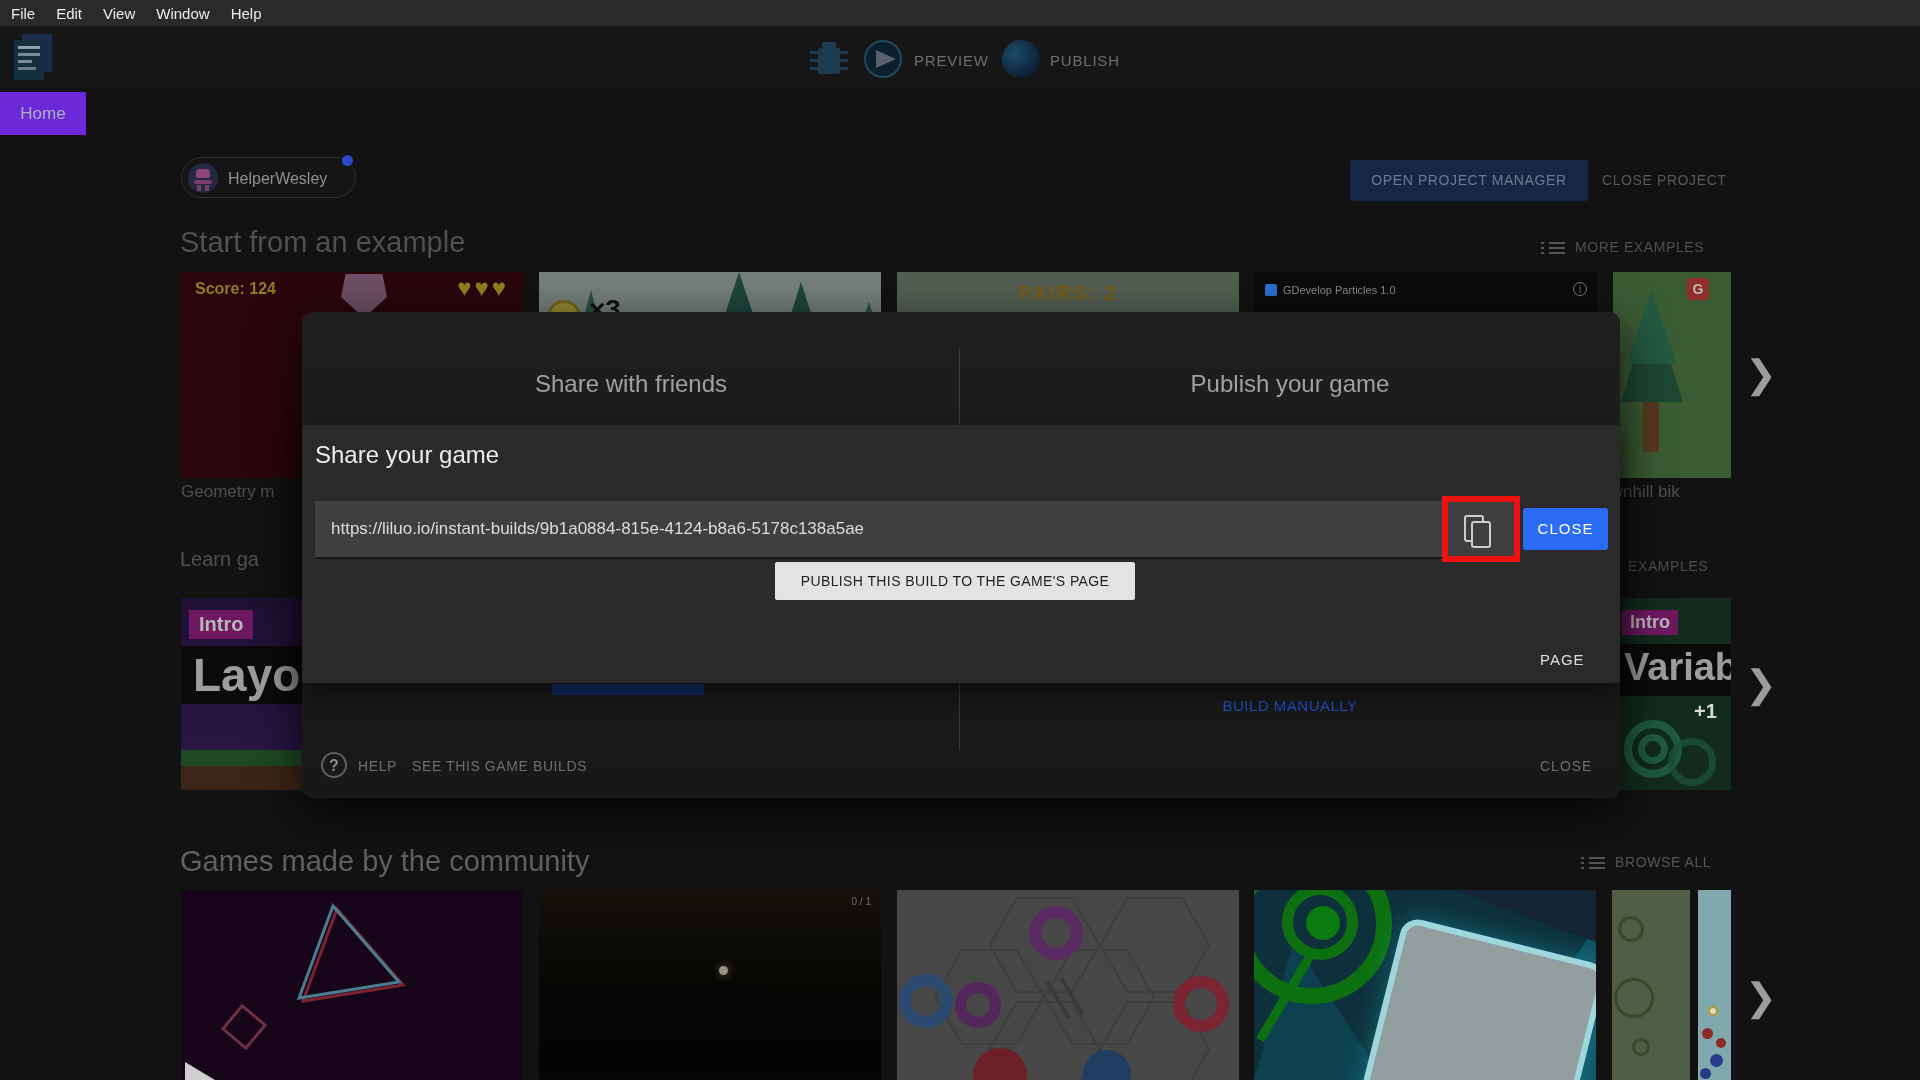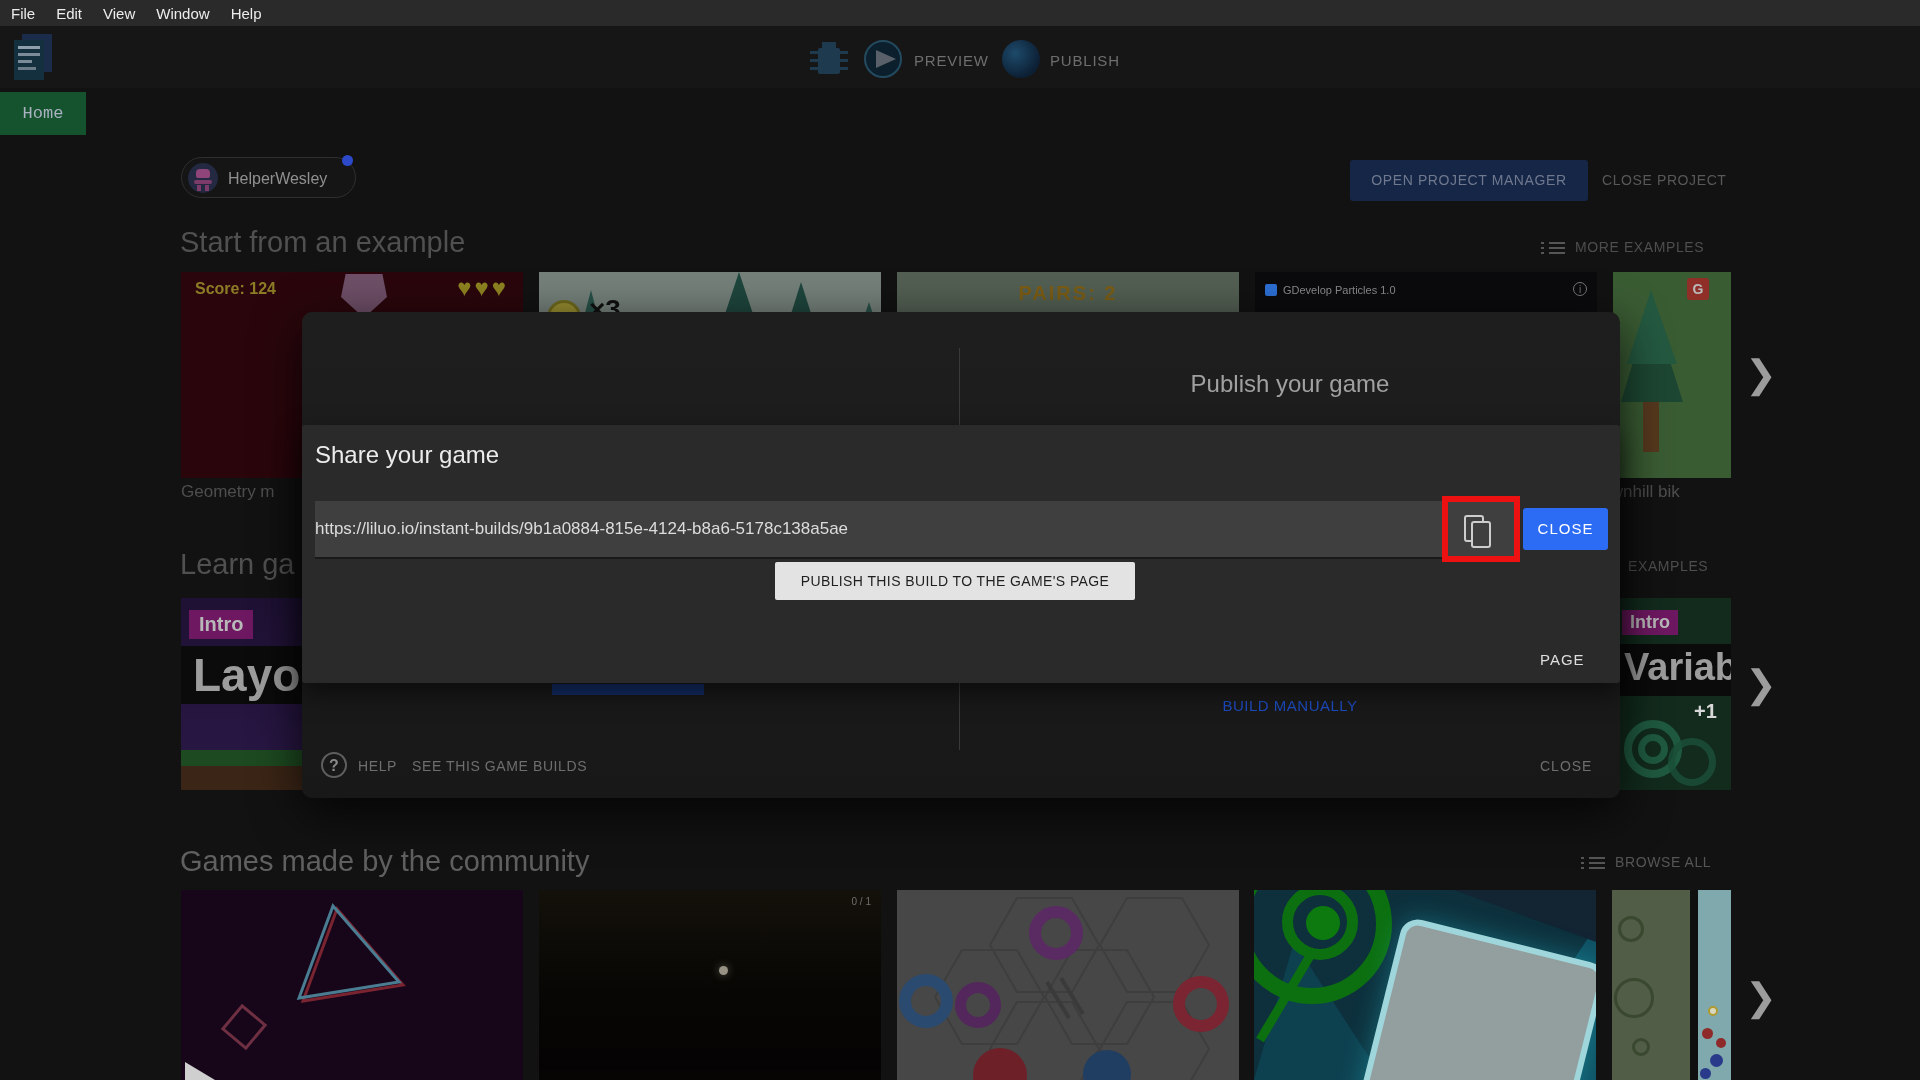--- a/index.html
+++ b/index.html
@@ -8,27 +8,27 @@
   .ab { position:absolute; }
   .txt { white-space:nowrap; }
   .circle { border-radius:50%; }
   .listicon i { display:block; height:2px; background:#565656; margin:3px 0 0 8px; width:16px; position:relative; }
   .listicon i::before { content:""; position:absolute; left:-8px; top:0; width:3px; height:2px; background:#565656; }
   
   .menubar { left:0; top:0; width:1920px; height:26px; background:#2a2a2a; display:flex; gap:21px; padding-left:11px; align-items:center; }
   .menubar span { font-size:15px; color:#ececec; }
   
   .toolbar { left:0; top:26px; width:1920px; height:62px; background:#161616; }
-  .hometab { left:0; top:92px; width:86px; height:43px; background:#14532d; color:#aab2c2; font-size:17px; text-align:center; line-height:43px;font-family:Liberation Mono, monospace; }
+  .hometab { left:0; top:92px; width:86px; height:43px; background:#6d28d9; color:#aab2c2; font-size:17px; text-align:center; line-height:43px; }
   .btnlabel { font-size:14px; letter-spacing:.6px; }
   .bigring { border-style:solid; border-radius:50%; position:absolute; }
   .modal { left:302px; top:312px; width:1318px; height:486px; background:linear-gradient(#1e1e1e,#181818); border-radius:10px; box-shadow:0 14px 48px rgba(0,0,0,.75); z-index:10; }
   .fpanel { left:0; top:113px; width:1318px; height:258px; background:#2a2a2a; border-radius:3px; box-shadow:0 10px 26px rgba(0,0,0,.55); position:absolute; z-index:2; }
   .tablabel { position:absolute; top:58px; font-size:24px; color:#a0a0a0; text-align:center; }
-  .urlinput { width:100%; height:100%; background:transparent; border:none; outline:none; color:#dcdcdc; font-size:17px; font-family:"Liberation Sans",sans-serif; }
+  .urlinput { width:100%; height:100%; background:transparent; border:none; outline:none; color:#dcdcdc; font-size:17px; padding-left:16px; font-family:"Liberation Sans",sans-serif; }
   .thumb { position:absolute; overflow:hidden; }
 </style>
 </head>
 <body>
 
 <div class="ab menubar">
   <span>File</span>
   <span>Edit</span>
   <span>View</span>
   <span>Window</span>
@@ -127,21 +127,21 @@
     <polygon points="8,130 38,30 70,130" fill="#1d4732"></polygon>
     <polygon points="14,92 38,18 64,92" fill="#245940"></polygon>
   </svg>
   <div class="ab" style="left:74px;top:6px;width:22px;height:22px;background:#8f2f28;border-radius:3px;color:#bbbbbb;font-size:14px;font-weight:bold;text-align:center;line-height:22px;">G</div>
 </div>
 
 <div class="ab txt" style="left:181px;top:482px;font-size:17px;color:#4e4e4e;">Geometry m</div>
 <div class="ab txt" style="left:1589px;top:482px;font-size:17px;color:#4e4e4e;">Downhill bik</div>
 <div class="ab txt" style="left:1745px;top:352px;font-size:38px;color:#9c9c9c;">❯</div>
 
-<div class="ab txt" style="left:180px;top:548px;font-size:29px;color:#505050;">Learn ga</div>
+<div class="ab txt" style="left:180px;top:548px;font-size:20px;color:#505050;">Learn ga</div>
 <div class="ab btnlabel txt" style="left:1628px;top:558px;color:#4e4e4e;">EXAMPLES</div>
 
 <div class="thumb" style="left:181px;top:598px;width:342px;height:192px;background:linear-gradient(#1e1133,#2a1847);">
   <div class="ab txt" style="left:8px;top:12px;background:#6e1861;padding:3px 10px;font-size:20px;font-weight:bold;color:#b8b8b8;">Intro</div>
   <div class="ab" style="left:0;top:48px;width:342px;height:58px;background:#0b0b0b;"></div>
   <div class="ab txt" style="left:12px;top:50px;font-size:46px;font-weight:bold;color:#9d9d9d;">Layou</div>
   <div class="ab" style="left:0;top:152px;width:342px;height:16px;background:#1d4a20;"></div>
   <div class="ab" style="left:0;top:168px;width:342px;height:24px;background:#3b2516;"></div>
 </div>
 
@@ -223,20 +223,21 @@
   <div class="ab" style="left:86px;top:0;width:33px;height:190px;background:#7fa9ac;"></div>
   <div class="ab circle" style="left:96px;top:116px;width:10px;height:10px;background:#d8d8c0;border:2px solid #b09a30;"></div>
   <div class="ab circle" style="left:90px;top:138px;width:11px;height:11px;background:#8f2a2a;"></div>
   <div class="ab circle" style="left:104px;top:148px;width:10px;height:10px;background:#8f2a2a;"></div>
   <div class="ab circle" style="left:98px;top:164px;width:13px;height:13px;background:#2a3a8a;"></div>
   <div class="ab circle" style="left:88px;top:178px;width:11px;height:11px;background:#2a3a8a;"></div>
 </div>
 <div class="ab txt" style="left:1745px;top:975px;font-size:38px;color:#9c9c9c;">❯</div>
 
 <div class="ab modal">
+  <div class="tablabel" style="left:0;width:658px;">Share with friends</div>
   <div class="tablabel" style="left:658px;width:660px;">Publish your game</div>
   <div class="ab" style="left:657px;top:36px;width:1px;height:402px;background:#3a3a3a;"></div>
 
   <div class="ab" style="left:250px;top:372px;width:152px;height:11px;background:#132d66;"></div>
   <div class="ab txt" style="left:658px;top:385px;width:660px;text-align:center;font-size:15px;color:#1d4cc2;letter-spacing:.5px;">BUILD MANUALLY</div>
 
   <div class="fpanel">
     <div class="ab txt" style="left:13px;top:16px;font-size:24px;color:#ececec;">Share your game</div>
     <div class="ab" style="left:13px;top:76px;width:1202px;height:58px;background:#3f3f3f;border-bottom:2px solid #191919;">
       <input class="urlinput" readonly="" value="https://liluo.io/instant-builds/9b1a0884-815e-4124-b8a6-5178c138a5ae" style="">

